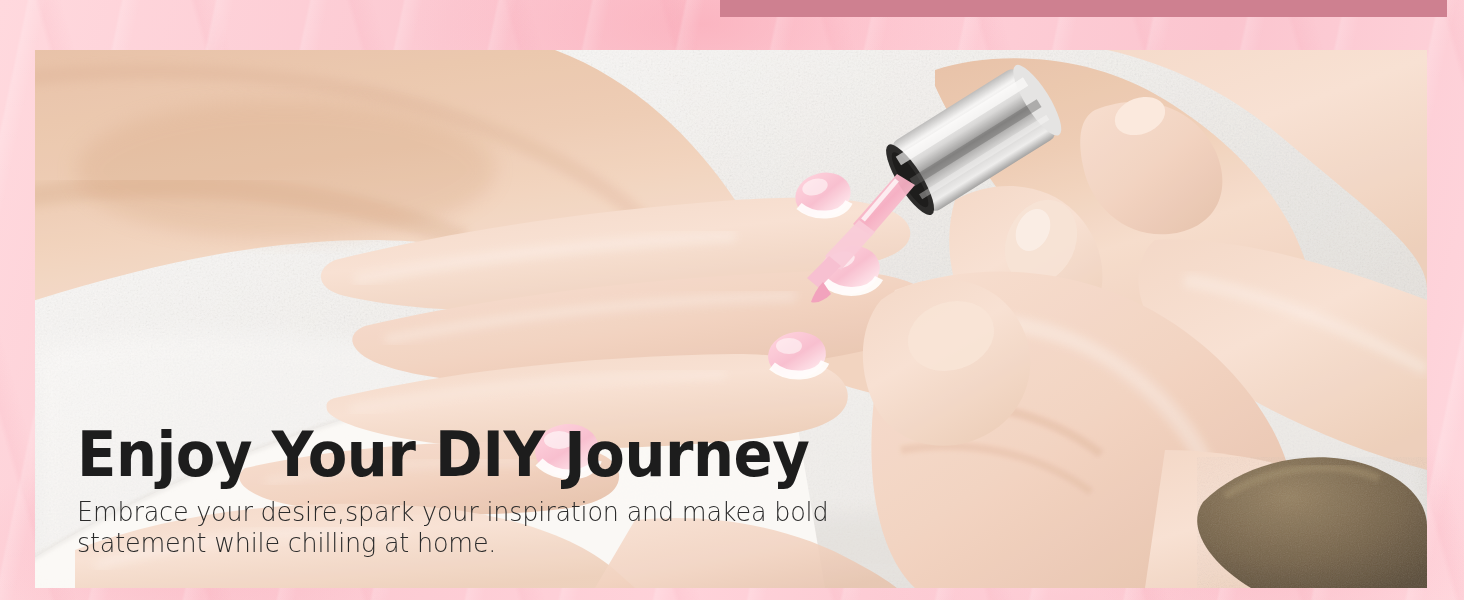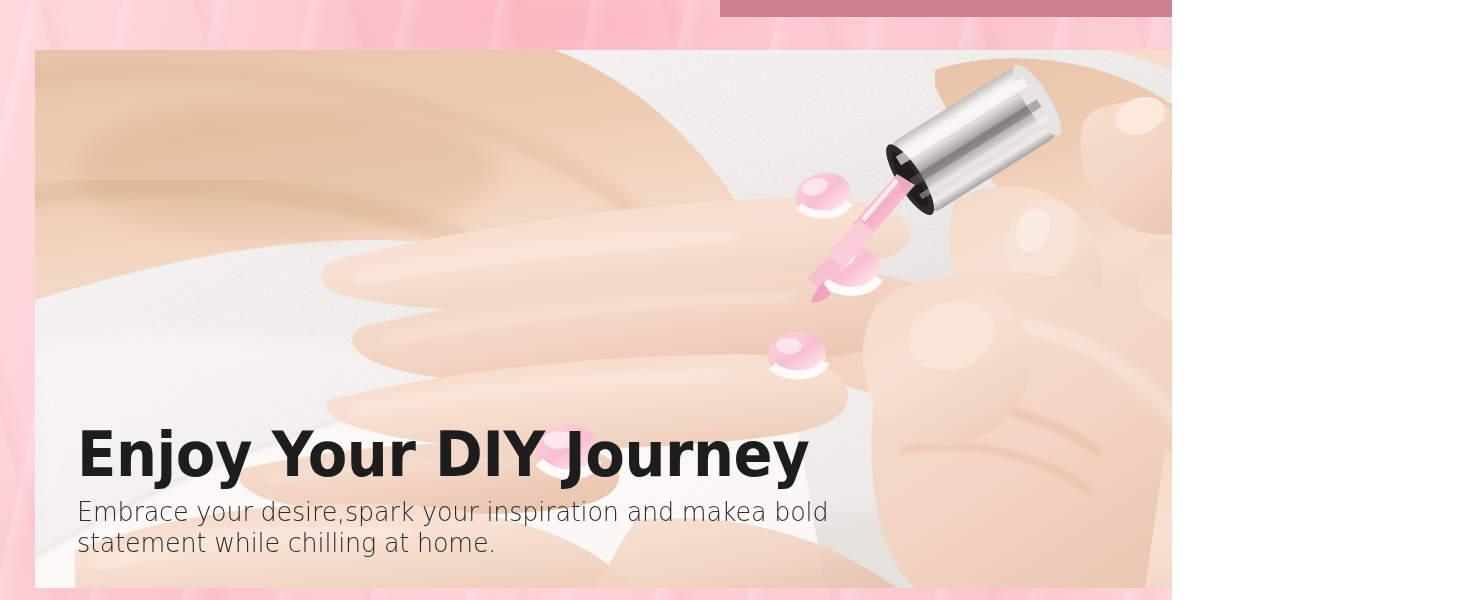--- a/index.html
+++ b/index.html
@@ -6,21 +6,21 @@
     margin: 0;
     padding: 0;
     background: #ffffff;
   }
   body {
     font-family: "Liberation Sans", sans-serif;
   }
 
   .banner {
     position: relative;
-    width: 1172px;
+    width: 1464px;
     height: 600px;
     overflow: hidden;
     background: #fcd9dd;
   }
 
   
   .bg-pink {
     position: absolute;
     inset: 0;
     background:

